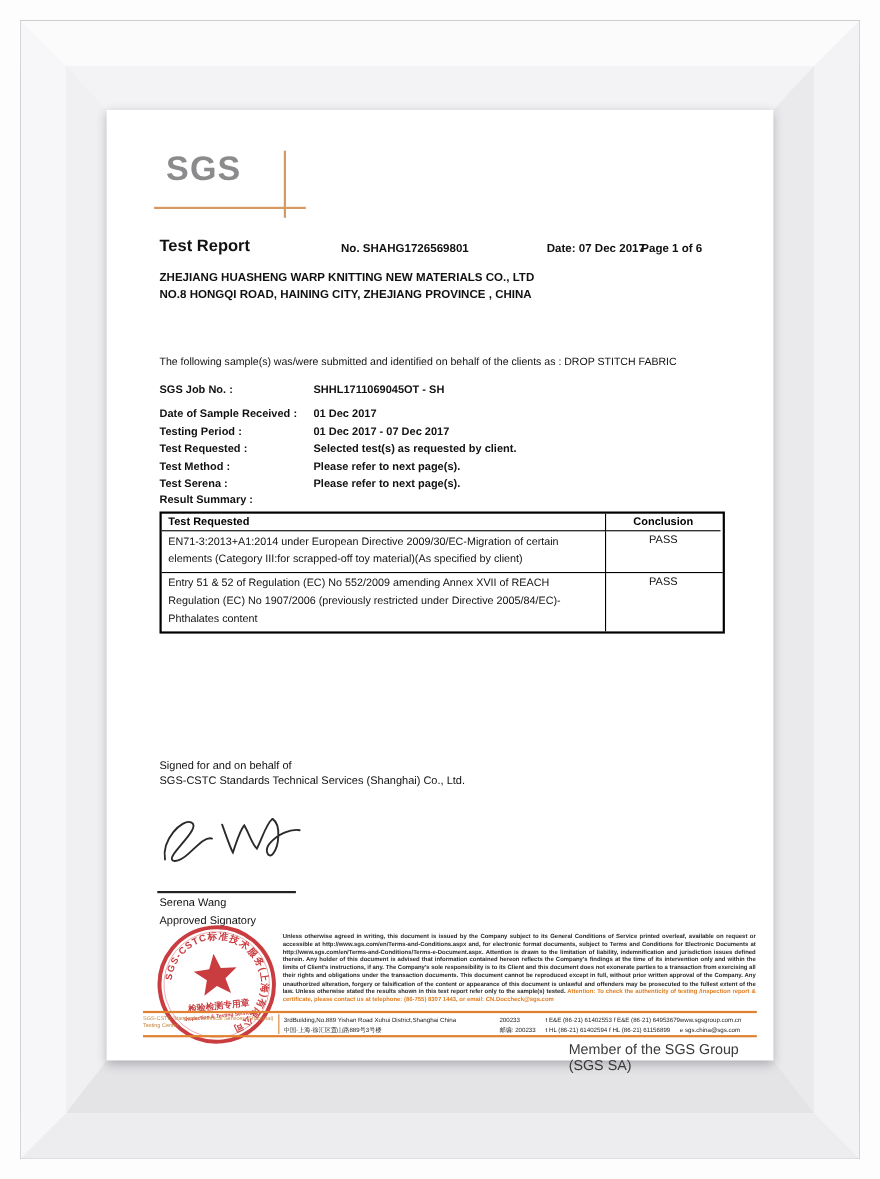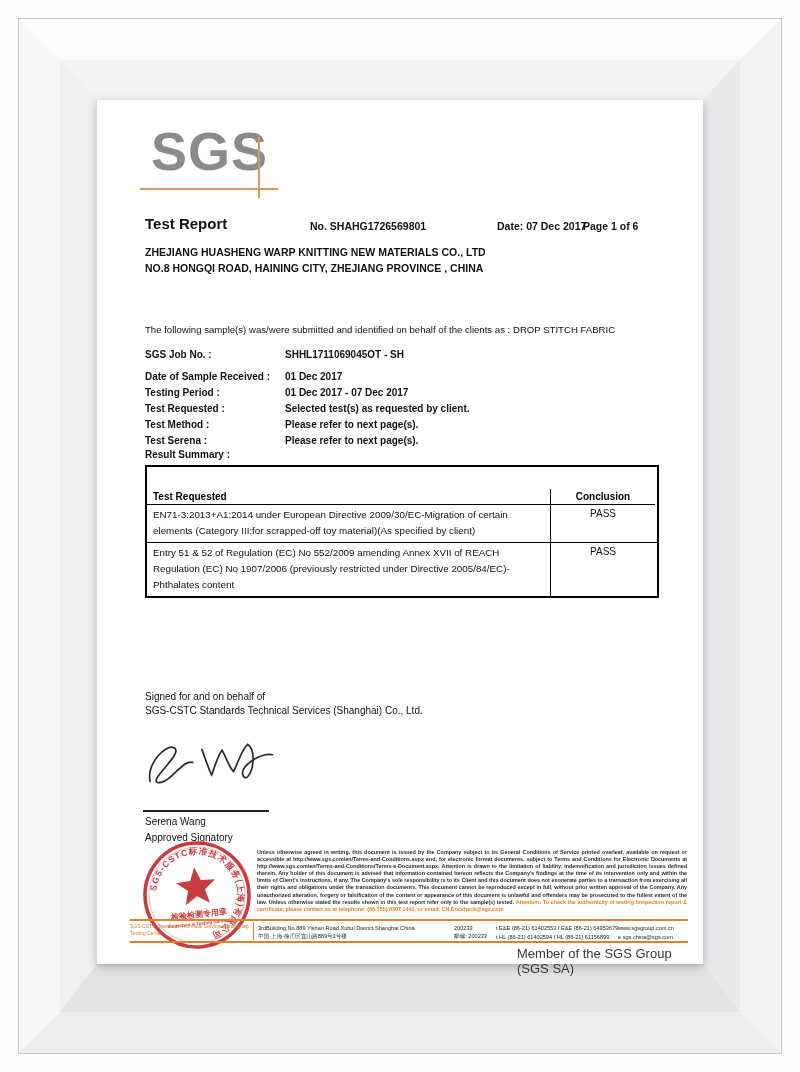--- a/index.html
+++ b/index.html
@@ -14,42 +14,42 @@
   .mat { position:absolute; left:60px; right:60px; top:60px; bottom:60px;
          border-style:solid; border-width:40px 37px 48px 37px;
          border-color:#f3f3f5 #eaeaed #e4e4e7 #f0f0f2; }
 
   
   .paper { position:absolute; left:97px; top:100px; width:606px; height:864px;
            background:#ffffff; box-shadow:0 3px 9px rgba(50,50,60,.32); }
   .abs { position:absolute; }
 
   
-  .sgs-logo { left:54px; top:20px; font-size:54px; font-weight:800; letter-spacing:1px;
+  .sgs-logo { left:54px; top:36px; font-size:31px; font-weight:800; letter-spacing:1px;
               color:#8b8b8e; font-family:"Liberation Sans", sans-serif; }
   .logo-hline { left:43px; top:88px; width:138px; height:2px; background:#d49a62; }
   .logo-vline { left:161px; top:37px; width:2px; height:61px; background:#d49a62; }
 
   
   .title { left:48px; top:115px; font-size:15px; font-weight:700; color:#111; }
   .hmeta { top:120px; font-size:10.5px; font-weight:700; color:#111; }
 
   .client-line { left:48px; font-size:10.5px; font-weight:700; color:#111; }
   .statement { left:48px; top:224px; font-size:9.6px; color:#111; white-space:nowrap; }
 
   .detail-label { left:48px; font-size:10px; font-weight:700; color:#111; }
   .detail-value { left:188px; font-size:10px; font-weight:700; color:#111;text-align:right; }
   .rs-heading { left:48px; top:349px; font-size:10px; font-weight:700; color:#111; }
 
   
   .rtable { left:48px; top:365px; width:514px; border:2px solid #000; background:#fff; }
   .trow { display:flex; }
   .tc1 { width:404px; border-right:1px solid #000; padding:2px 6px 3px 6px; }
   .tc2 { width:104px; text-align:center; padding:2px 2px 3px 2px; }
-  .thead .tc1, .thead .tc2 { font-weight:700; font-size:10px; border-bottom:1px solid #000; padding-top:2px; padding-bottom:2px;margin-top:22px; }
+  .thead .tc1, .thead .tc2 { font-weight:700; font-size:10px; border-bottom:1px solid #000; padding-top:2px; padding-bottom:2px; }
   .tbody-row { border-bottom:1px solid #000; }
   .tbody-row:last-child { border-bottom:none; }
   .tbody-row .tc1 { font-size:9.8px; line-height:16px; color:#111; }
   .tbody-row .tc2 { font-size:10px; color:#111; padding-top:3px; }
 
   
   .sig-line1 { left:48px; top:591px; font-size:10px; color:#111; }
   .sig-line2 { left:48px; top:605px; font-size:10px; color:#111; }
   .sig-scribble { left:44px; top:628px; }
   .sig-rule { left:46px; top:710px; width:126px; height:2px; background:#222; }

